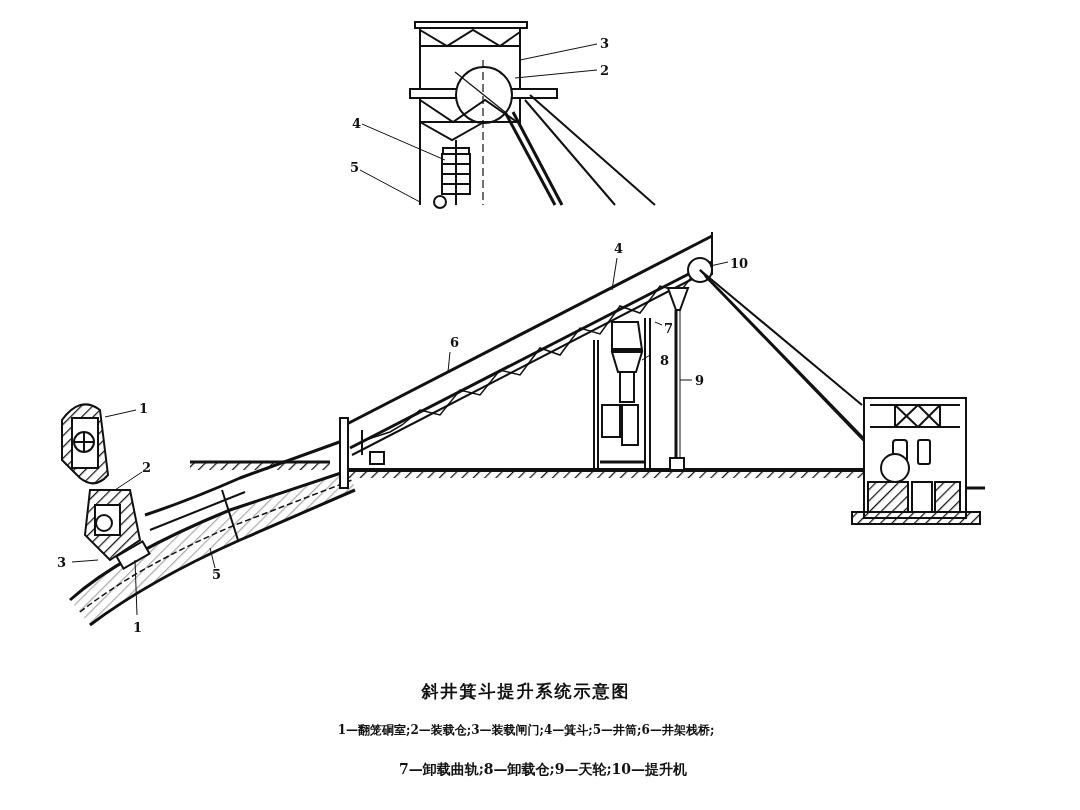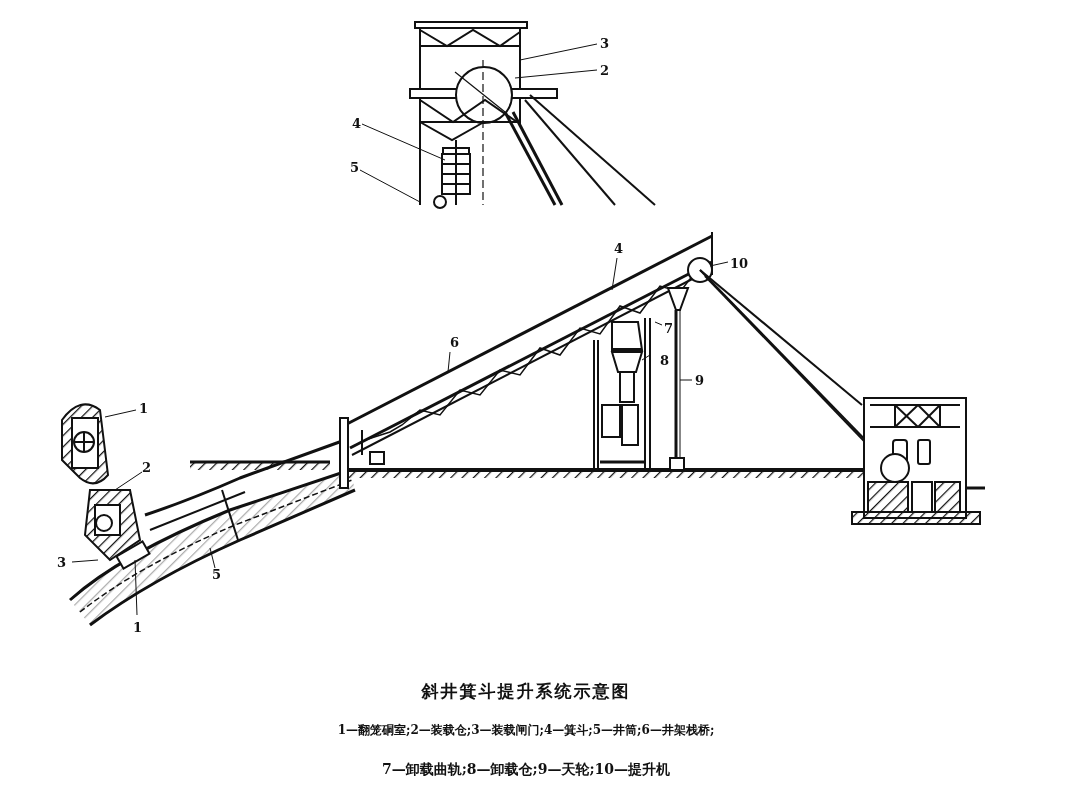--- a/index.html
+++ b/index.html
@@ -3,21 +3,21 @@
 <meta charset="utf-8">
 <style>
   html, body { margin: 0; padding: 0; background: #ffffff; }
   body { width: 1080px; height: 810px; position: relative; overflow: hidden;
          font-family: "DejaVu Serif", serif; color: #111; }
   #diagram { position: absolute; left: 0; top: 0; width: 1080px; height: 660px; }
   .lbl { font-family: "DejaVu Serif", serif; font-size: 13px; fill: #111; font-weight: bold; }
   .caption { position: absolute; left: 0; width: 1052px; text-align: center; }
   #title { top: 680px; font-size: 17px; font-weight: bold; letter-spacing: 2px; }
   #legend1 { top: 722px; font-size: 12px; font-weight: bold; }
-  #legend2 { top: 761px; font-size: 14px; font-weight: bold; }
+  #legend2 { top: 761px; font-size: 14px; font-weight: bold; padding-left: 17px; }
 </style>
 </head>
 <body>
 
 <svg id="diagram" viewBox="0 0 1080 660" xmlns="http://www.w3.org/2000/svg">
   <defs>
     <pattern id="hatch" width="8" height="8" patternUnits="userSpaceOnUse" patternTransform="rotate(45)">
       <line x1="0" y1="0" x2="0" y2="8" stroke="#111" stroke-width="2.5"></line>
     </pattern>
   </defs>

